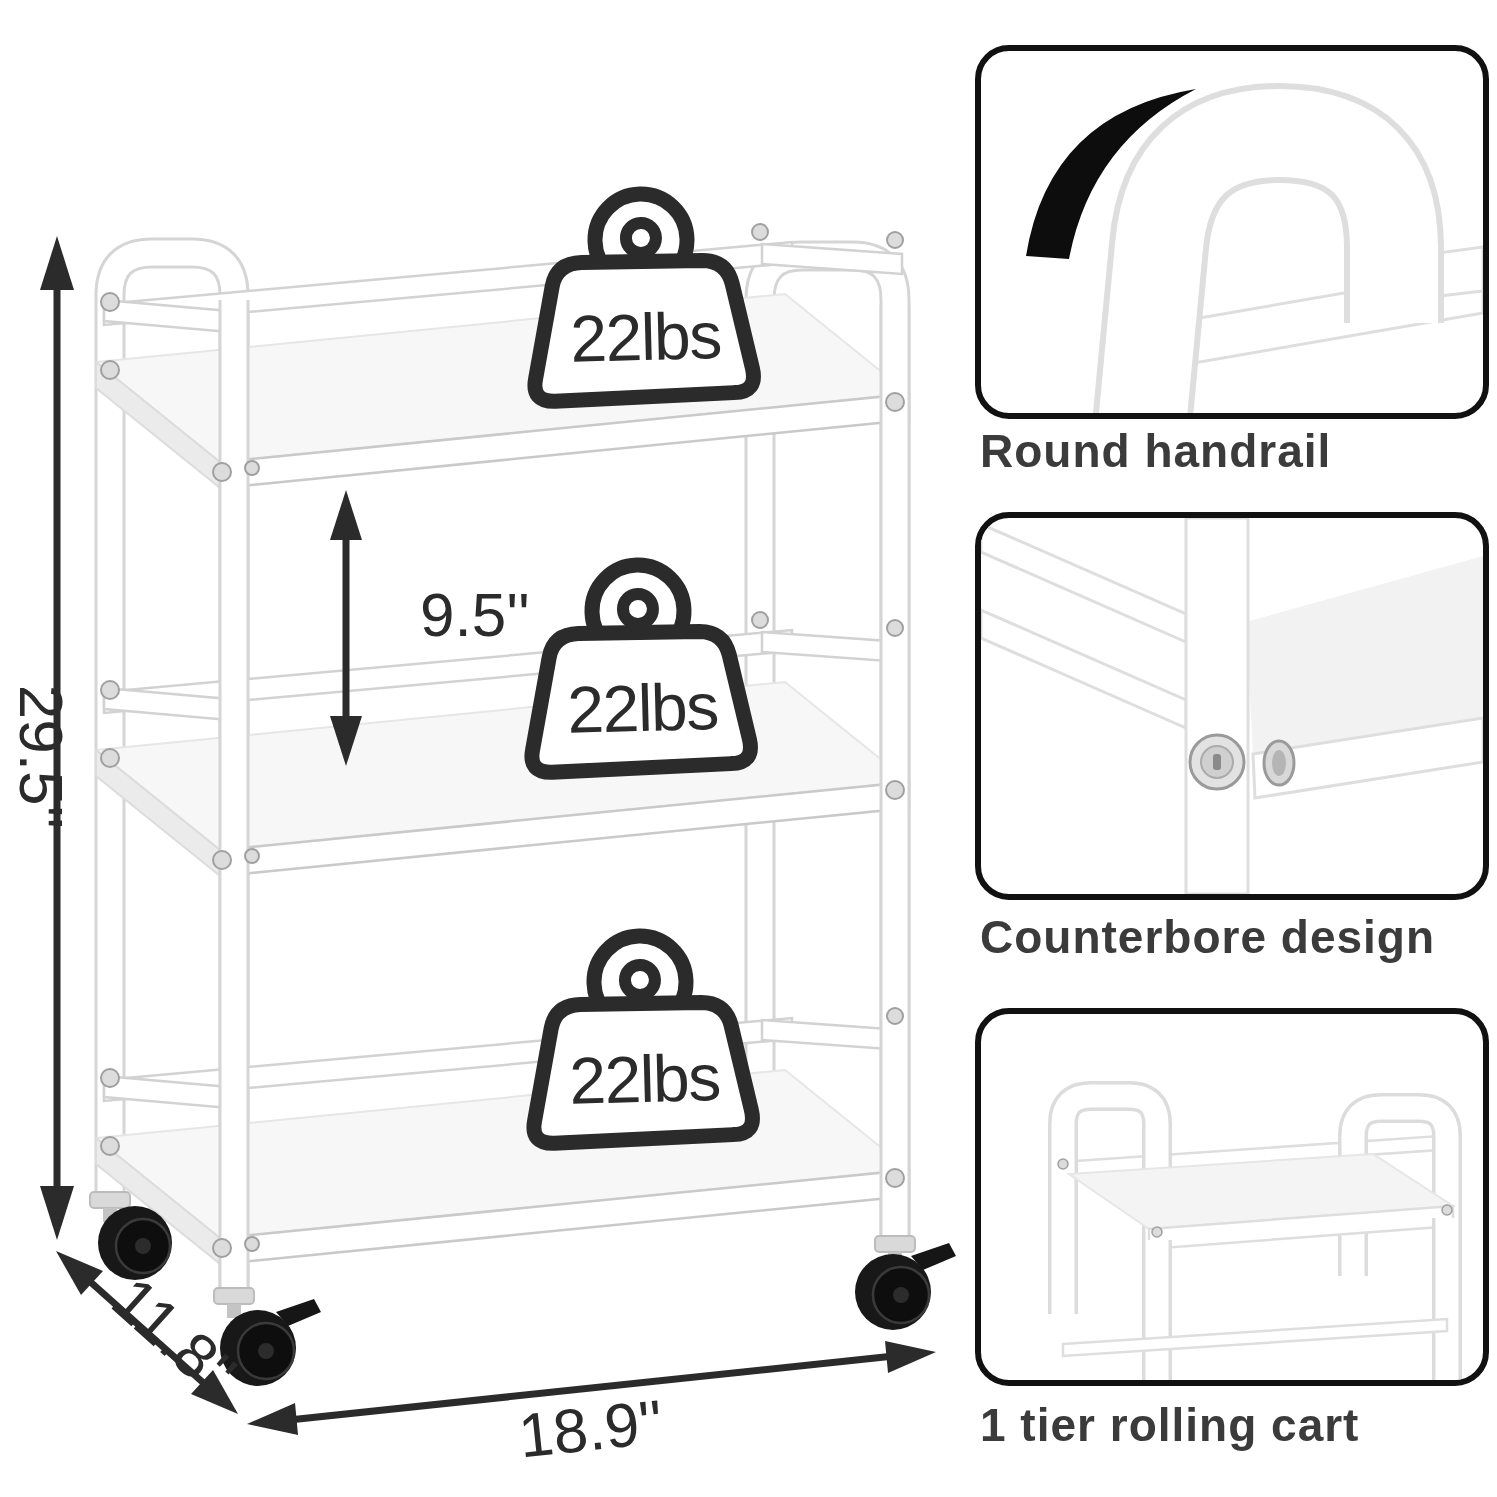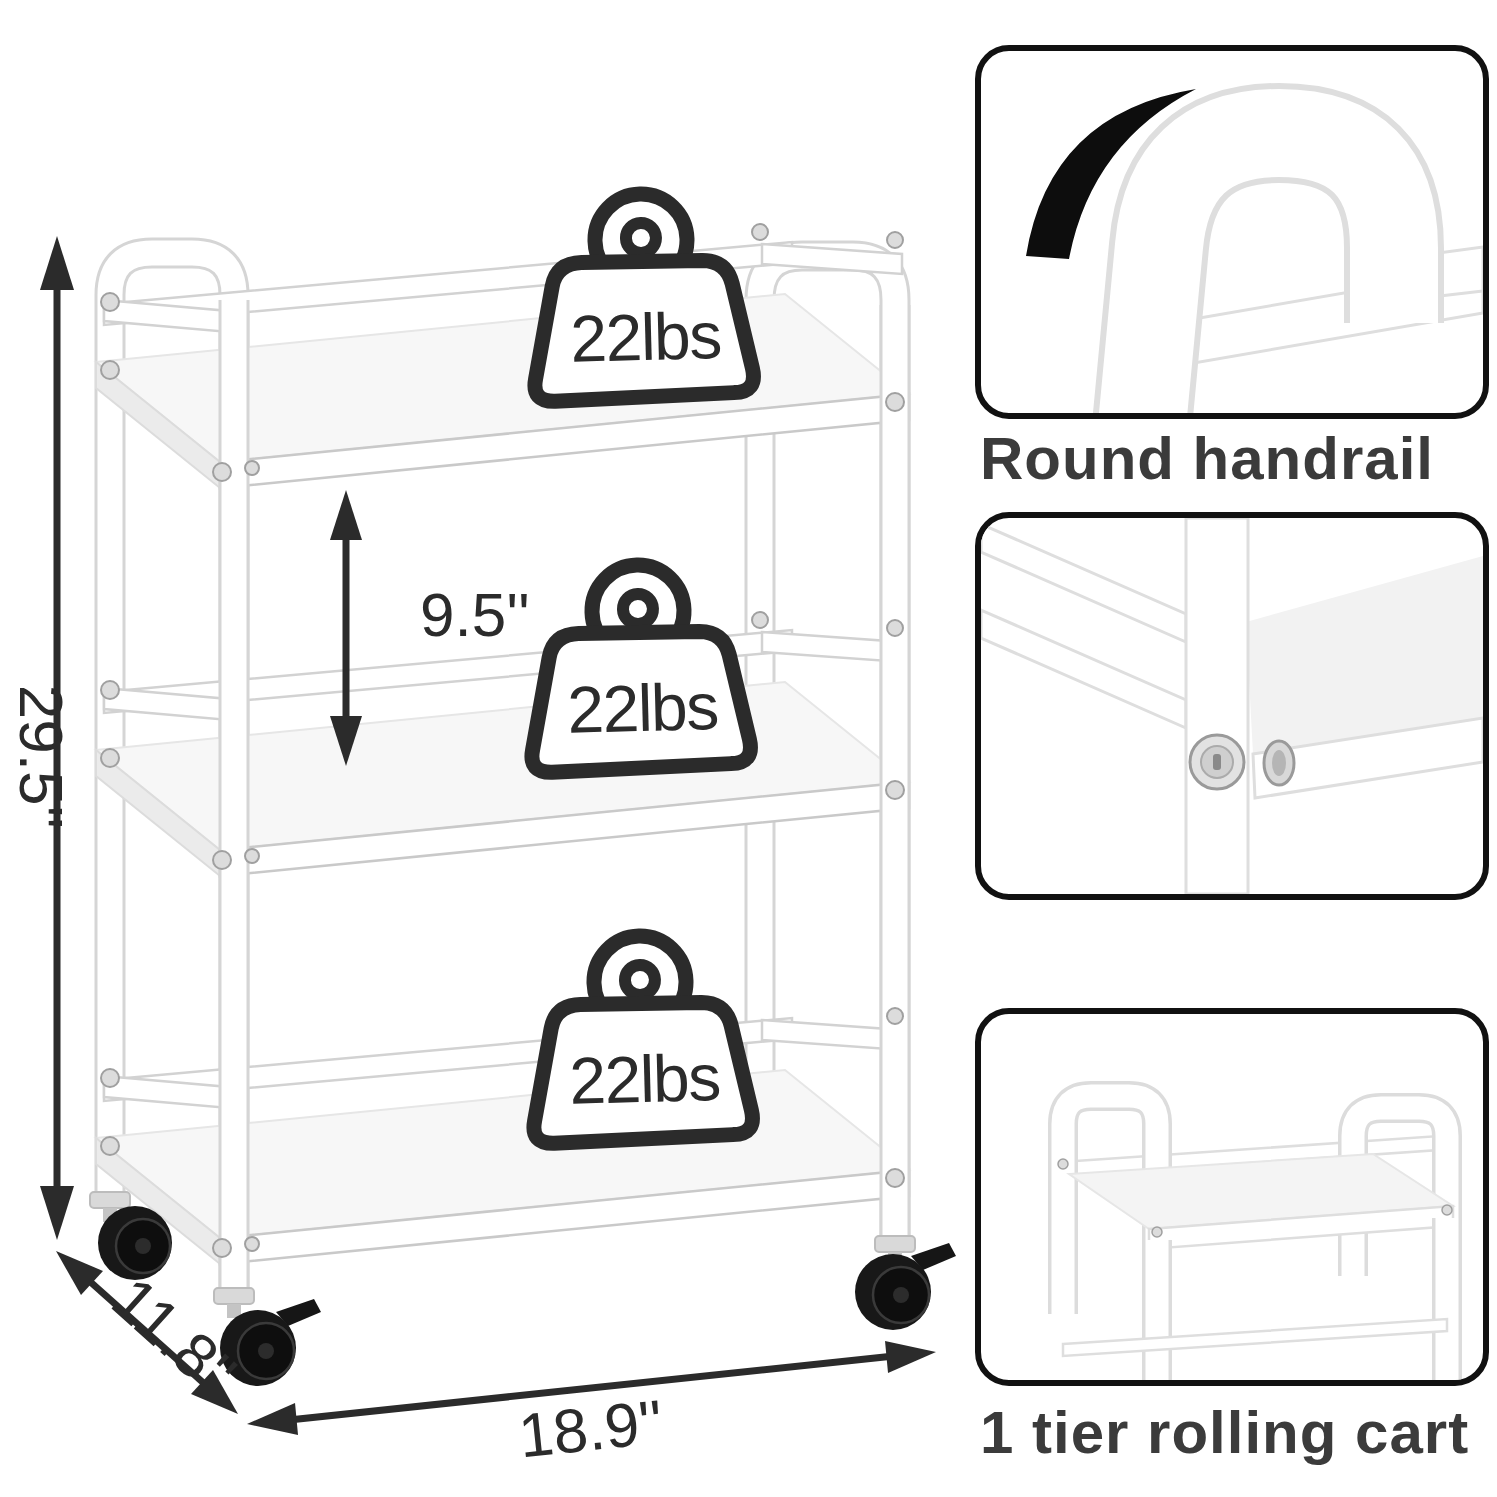--- a/index.html
+++ b/index.html
@@ -2,21 +2,21 @@
 <html><head>
 <meta charset="utf-8">
 <style>
   html,body{margin:0;padding:0;background:#fff;}
   .canvas{position:relative;width:1497px;height:1497px;background:#fff;overflow:hidden;
           font-family:"Liberation Sans",sans-serif;}
   .main-svg{position:absolute;left:0;top:0;}
   .callout-box{position:absolute;left:975px;width:514px;border:6px solid #111;
                border-radius:34px;background:#fff;overflow:hidden;box-sizing:border-box;}
   .callout-box svg{display:block;width:100%;height:100%;}
-  .callout-caption{position:absolute;left:980px;width:510px;font-size:60px;font-weight:bold;
+  .callout-caption{position:absolute;left:980px;width:510px;font-size:46px;font-weight:bold;
                    color:#3b3b3b;letter-spacing:1px;white-space:nowrap;}
   .dim-text{font-size:62px;fill:#2b2b2b;}
   .cap-text{font-size:66px;fill:#2b2b2b;letter-spacing:-1.5px;}
 </style>
 </head>
 <body>
 
 <div class="canvas">
 
   <svg class="main-svg" width="975" height="1497" viewBox="0 0 975 1497">
@@ -195,20 +195,21 @@
         <circle cx="236" cy="244" r="27" fill="#e2e2e2" stroke="#9a9a9a" stroke-width="3"></circle>
         <circle cx="236" cy="244" r="16" fill="#cfcfcf" stroke="#ababab" stroke-width="2"></circle>
         <rect x="232" y="236" width="8" height="16" rx="3" fill="#8a8a8a"></rect>
       </g>
       <g>
         <ellipse cx="298" cy="245" rx="15" ry="22" fill="#d8d8d8" stroke="#9a9a9a" stroke-width="3"></ellipse>
         <ellipse cx="298" cy="245" rx="7" ry="13" fill="#b5b5b5"></ellipse>
       </g>
     </svg>
   </div>
+  <div class="callout-caption" style="top:910px;">Counterbore design</div>
 
   <div class="callout-box" style="top:1008px;height:378px;">
     <svg viewBox="0 0 502 366" fill="none">
       <polygon points="80,148 458,122 458,136 80,162" fill="#ffffff" stroke="#dedede" stroke-width="2.5"></polygon>
       <g>
         <path d="M82,300 V110 Q82,82 110,82 H148 Q176,82 176,110 V330" stroke="#dcdcdc" stroke-width="30"></path>
         <path d="M82,300 V110 Q82,82 110,82 H148 Q176,82 176,110 V330" stroke="#ffffff" stroke-width="23"></path>
       </g>
       <g>
         <path d="M372,262 V122 Q372,94 400,94 H438 Q466,94 466,122 V350" stroke="#dcdcdc" stroke-width="30"></path>

